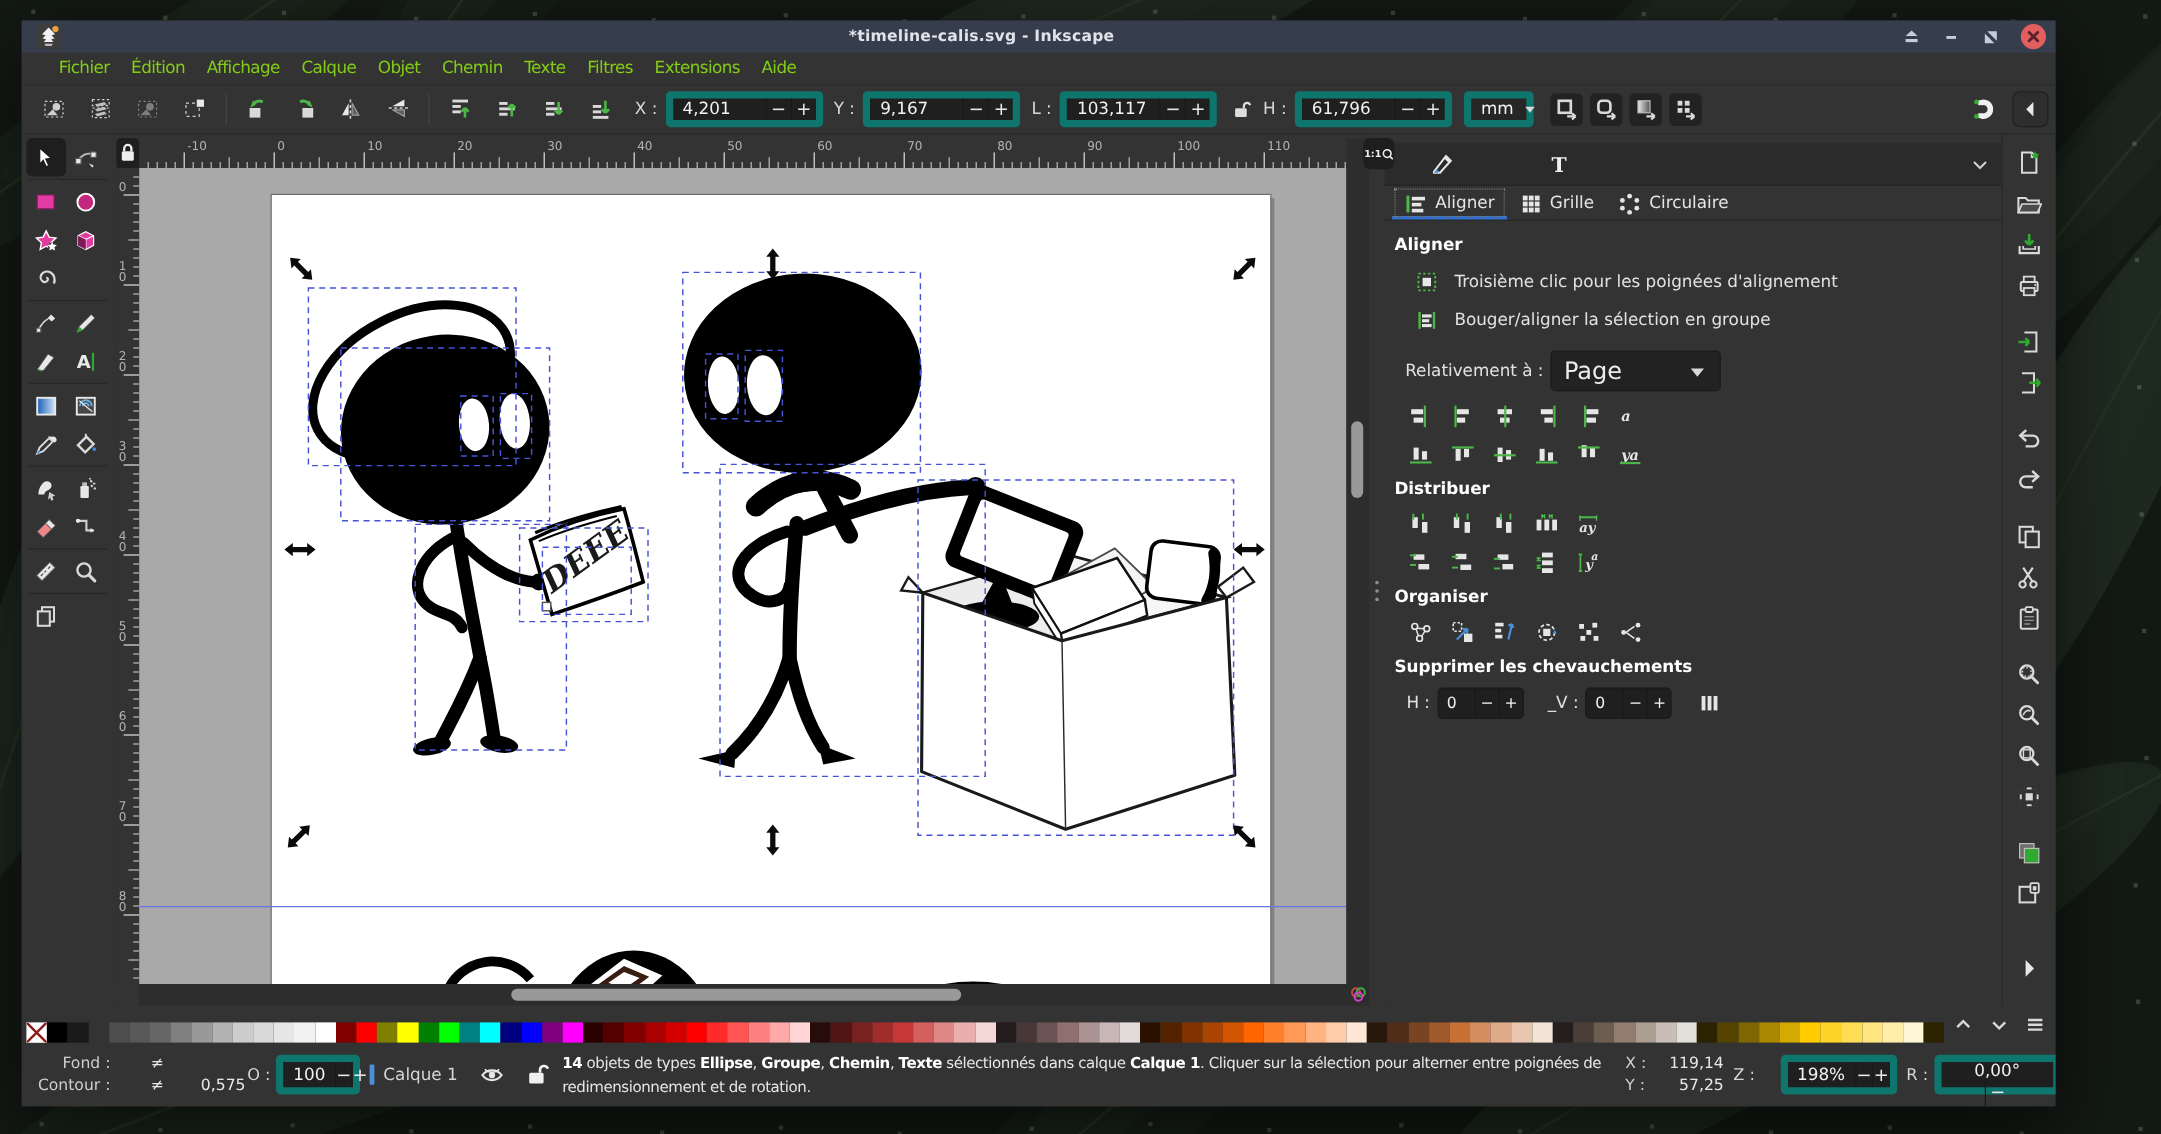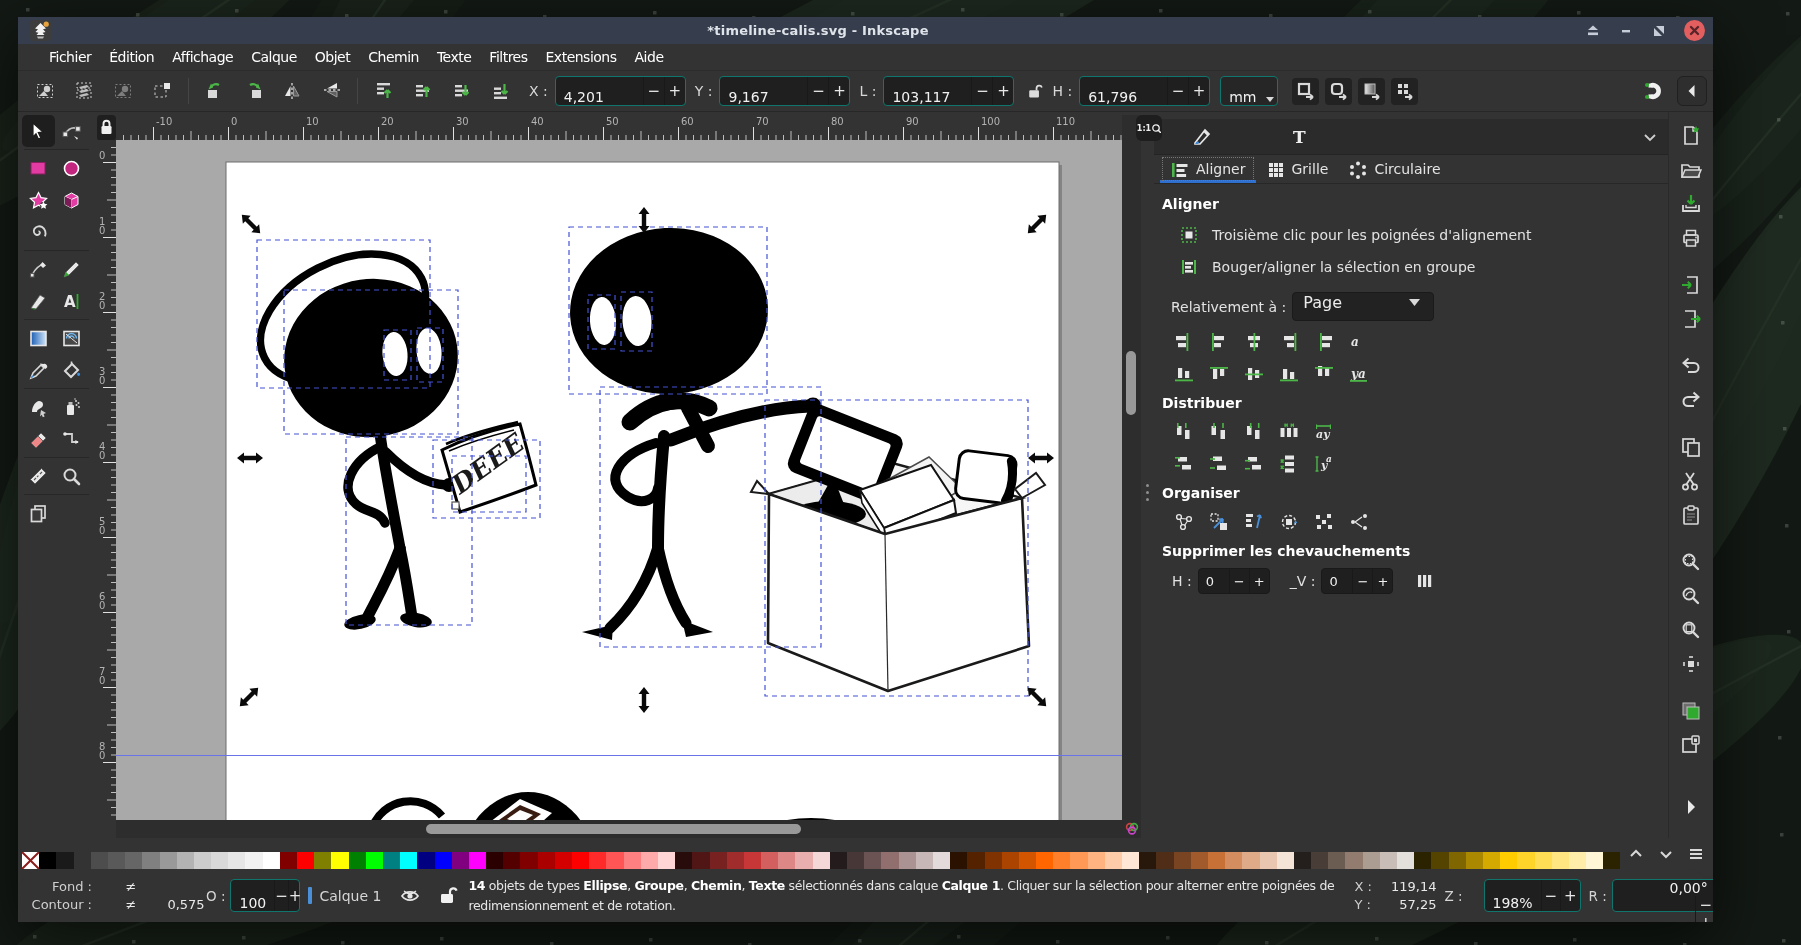--- a/index.html
+++ b/index.html
@@ -11,27 +11,27 @@
 
 .titlebar { position:absolute; left:0; top:0; width:100%; height:27px; background:#363d4c; display:flex; align-items:center; }
 .titlebar .appicon { margin-left:12px; width:21px; height:21px; flex:none; }
 .titlebar .title { flex:1; text-align:center; color:#dfe3ea; font-size:13px; font-weight:bold; letter-spacing:.2px; }
 .tb-controls { margin-right:8px; height:27px; display:flex; align-items:center; gap:17px; flex:none; }
 .tb-btn { width:16px; height:16px; display:flex; align-items:center; justify-content:center; color:#c7cdd8; }
 .tb-close { width:21px; height:21px; border-radius:50%; background:#e35e5e; display:flex; align-items:center; justify-content:center; }
 
 
 .menubar { position:absolute; left:0; top:27px; width:100%; height:27px; background:#333333; display:flex; align-items:center; padding-left:22px; border-bottom:1px solid #2c2c2c; }
-.menubar .mitem { color:#ffffff; font-size:14px; padding:4px 9px; letter-spacing:-0.5px; white-space:nowrap; }
+.menubar .mitem { color:#84cc16; font-size:14px; padding:4px 9px; letter-spacing:-0.5px; white-space:nowrap; }
 
 
 .toolbar { position:absolute; left:0; top:54px; width:100%; height:41px; background:#333333; border-bottom:1px solid #272727; display:flex; align-items:center; }
 .ticon { width:25px; height:25px; display:flex; align-items:center; justify-content:center; }
 .tsep { width:1px; height:26px; background:#454545; margin:0 6px; }
-.entry { height:30px; background:#1f1f1f; border:1px solid #0f766e; border-radius:4px; display:flex; align-items:flex-end; color:#f2f2f2; font-size:14px; }
+.entry { height:30px; background:#1f1f1f; border:6px solid #0f766e; border-radius:4px; display:flex; align-items:center; color:#f2f2f2; font-size:14px; }
 .entry .val { padding:0 8px; flex:1; white-space:nowrap; }
 .entry .sbtn { width:21px; height:100%; display:flex; align-items:center; justify-content:center; color:#e8e8e8; font-size:15px; border-left:1px solid #191919; }
 .flabel { color:#d8d8d8; font-size:14px; margin:0 7px 0 9px; white-space:nowrap; }
 .toggle-btn { width:27px; height:27px; background:#222222; border-radius:4px; margin-right:6px; display:flex; align-items:center; justify-content:center; }
 
 
 .main { position:absolute; left:0; top:95px; width:100%; height:726px; }
 .toolbox { position:absolute; left:0; top:0; width:79px; height:100%; background:#333333; padding-top:3px; }
 .toolrow { display:flex; justify-content:flex-start; padding-left:4px; }
 .tool { width:33px; height:32px; display:flex; align-items:center; justify-content:center; border-radius:5px; }
@@ -60,21 +60,21 @@
 .ptab .closex { color:#b9b9b9; font-size:14px; margin-left:4px; }
 .ptab-chevron { margin-left:auto; width:36px; display:flex; align-items:center; justify-content:center; color:#cfcfcf; }
 .subtabs { position:absolute; left:0; top:43px; width:100%; height:29px; display:flex; align-items:stretch; background:#333333; border-bottom:1px solid #272727; padding-left:6px; }
 .subtab { display:flex; align-items:center; gap:7px; color:#e4e4e4; font-size:14px; padding:0 10px; }
 .subtab.active { box-shadow:inset 0 -3px 0 #2f6fce; outline:1px dotted #777; outline-offset:-3px; }
 .pcontent { position:absolute; left:0; top:72px; width:100%; bottom:0; padding:4px 0 0 8px; }
 .phead { color:#ffffff; font-weight:bold; font-size:14px; margin:8px 0 6px 0; }
 .poption { display:flex; align-items:center; gap:14px; margin:14px 0 14px 18px; color:#e2e2e2; font-size:14px; }
 .poption .oicon { width:18px; height:18px; }
 .prel { display:flex; align-items:center; margin:16px 0 10px 9px; color:#e2e2e2; font-size:14px; }
-.pcombo { margin-left:6px; width:142px; height:29px; background:#222222; border:1px solid #1a1a1a; border-radius:4px; display:flex; align-items:flex-start; color:#ececec; font-size:16px; padding:0 10px; }
+.pcombo { margin-left:6px; width:142px; height:29px; background:#222222; border:1px solid #1a1a1a; border-radius:4px; display:flex; align-items:center; color:#ececec; font-size:20px; padding:16px 10px; }
 .pcombo .arr { margin-left:auto; }
 .btnrow { display:flex; gap:13px; margin:10px 0 10px 11px; }
 .pbtn { width:22px; height:22px; display:flex; align-items:center; justify-content:center; }
 .ovrow { display:flex; align-items:center; gap:6px; margin:9px 0 0 10px; color:#e2e2e2; font-size:14px; }
 .oventry { width:72px; height:26px; background:#1f1f1f; border:1px solid #191919; border-radius:4px; color:#f0f0f0; font-size:13px; display:flex; align-items:center; }
 .oventry .val { padding:0 7px; flex:1; }
 .oventry .sbtn { width:20px; height:100%; display:flex; align-items:center; justify-content:center; border-left:1px solid #191919; }
 
 
 .cmdbar { position:absolute; left:1650px; top:0; width:45px; height:100%; background:#333333; border-left:1px solid #2a2a2a; display:flex; flex-direction:column; align-items:center; padding-top:7px; }

